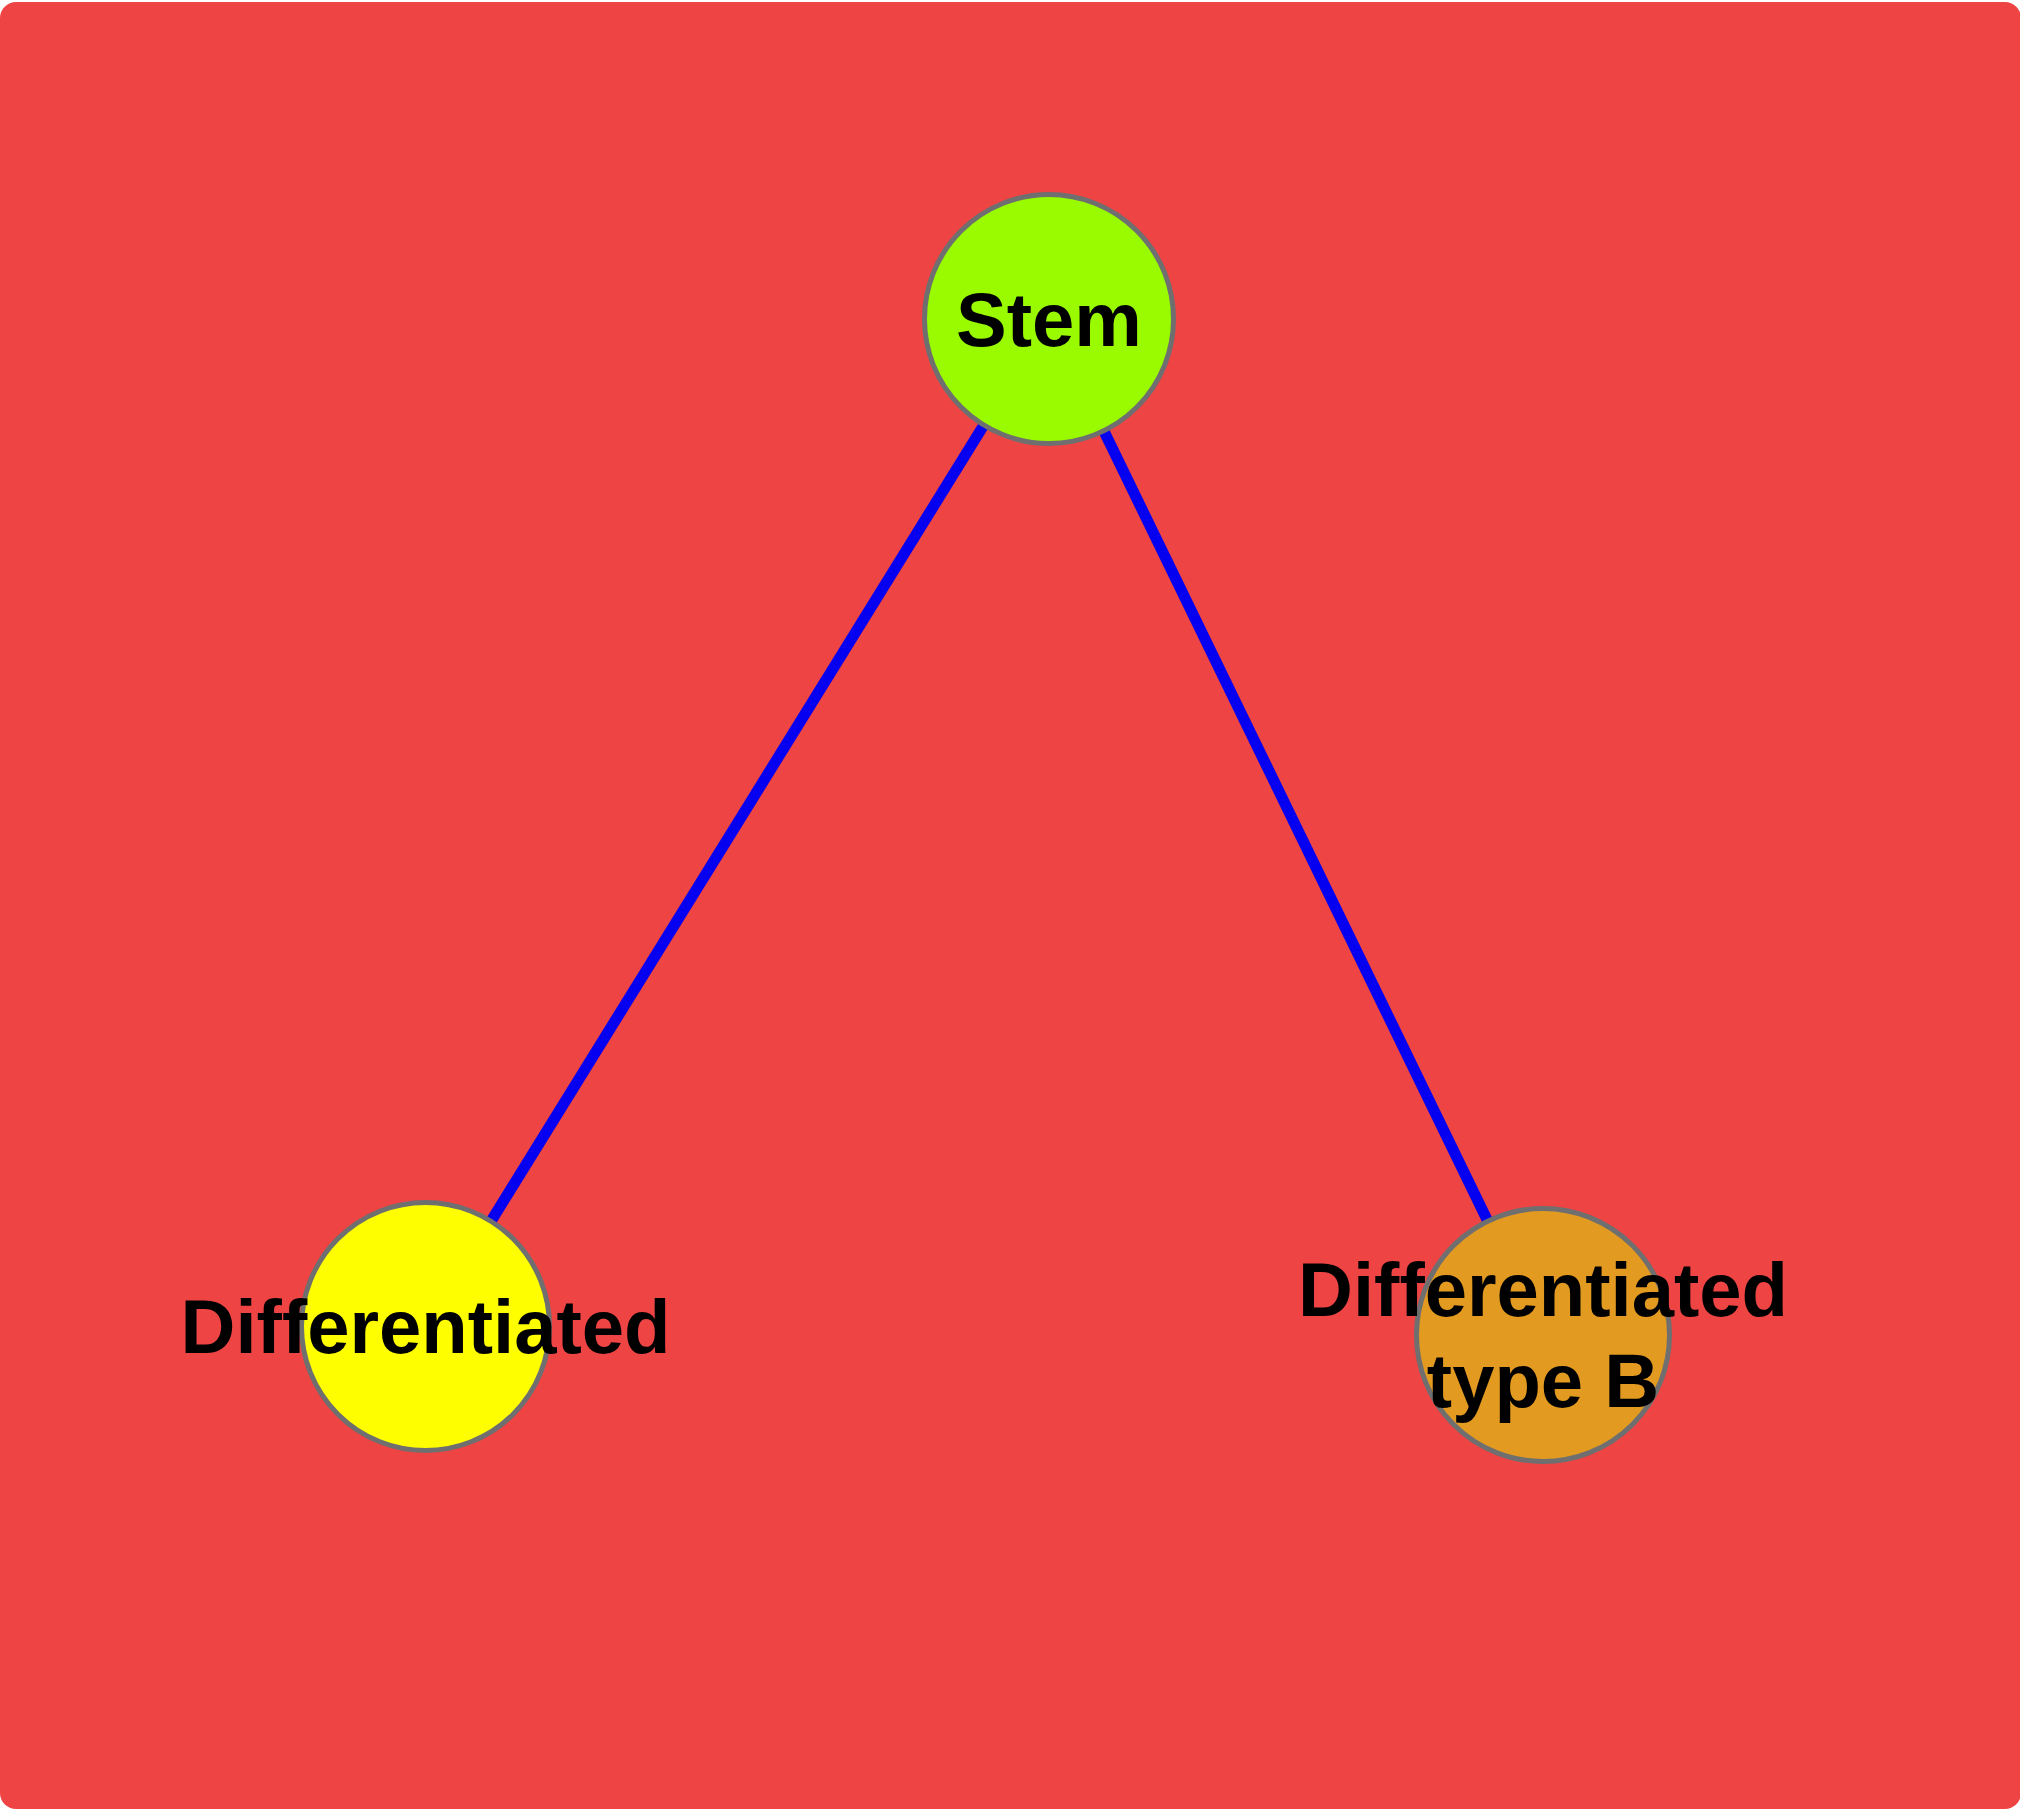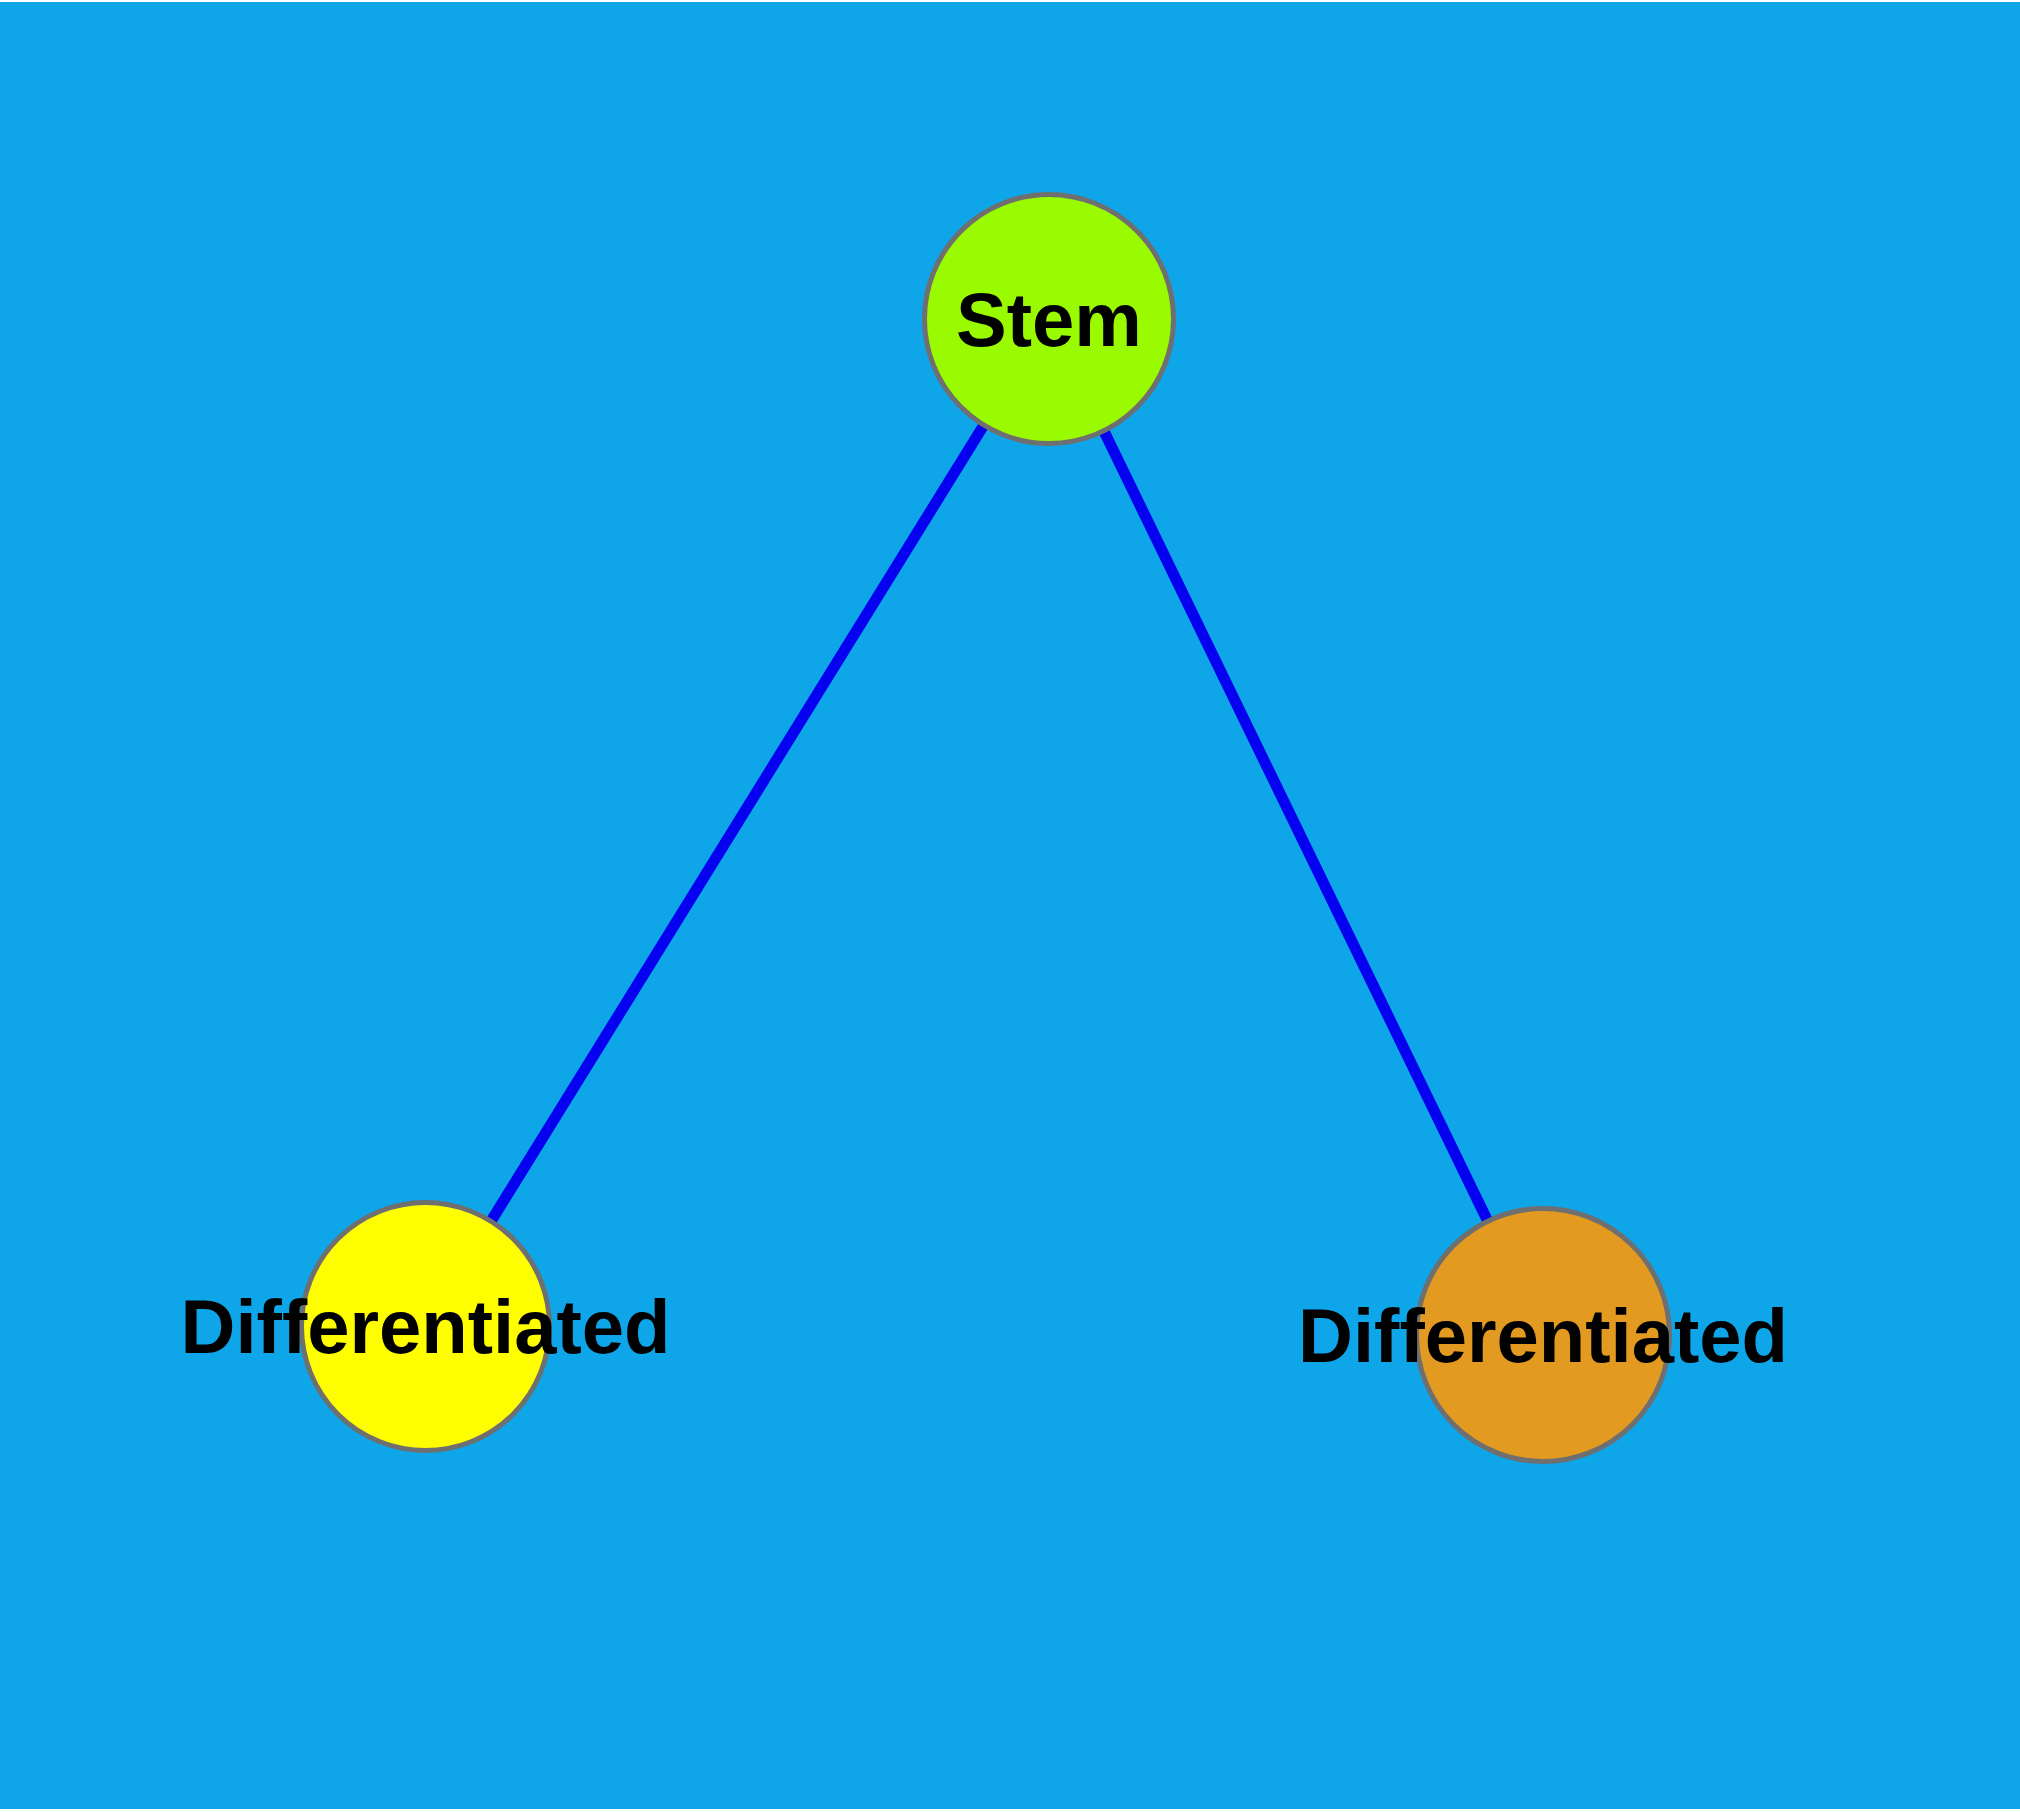--- a/index.html
+++ b/index.html
@@ -40,21 +40,21 @@
     font-family: "Liberation Sans", "DejaVu Sans", sans-serif;
     font-weight: bold;
     font-size: 76px;
     line-height: 91px;
     white-space: nowrap;
   }
 </style>
 </head>
 <body style="background: rgb(255, 255, 255);">
 
-<div id="canvas" style="background: #0ea5e9;">
+<div id="canvas" style="background: #ef4444; border-radius: 16px;">
 
   <svg id="edge-layer" viewBox="0 0 2384 2132" width="2021" height="1807">
     <line id="edge0" x1="1238" y1="374" x2="502" y2="1563" stroke="#0500f0" stroke-width="13"></line>
     <line id="edge1" x1="1238" y1="374" x2="1820" y2="1572" stroke="#0500f0" stroke-width="13"></line>
   </svg>
 
   <div class="node" id="node0" style="left: 922px; top: 190px; width: 254px; height: 254px; background: rgb(154, 251, 0); border-color: rgb(111, 111, 111); border-width: 5.1px;">
     <div class="node-label" style="color: rgb(0, 0, 0);">
       <div class="label-line">Stem</div>
     </div>
@@ -62,17 +62,18 @@
 
   <div class="node" id="node1" style="left: 299px; top: 1198px; width: 253px; height: 253px; background: rgb(254, 254, 0); border-color: rgb(111, 111, 111); border-width: 5.1px;">
     <div class="node-label" style="color: rgb(0, 0, 0);">
       <div class="label-line">Differentiated</div>
     </div>
   </div>
 
   <div class="node" id="node2" style="left: 1414px; top: 1204px; width: 258px; height: 258px; background: rgb(227, 154, 32); border-color: rgb(111, 111, 111); border-width: 5.1px;">
     <div class="node-label" style="color: rgb(0, 0, 0);">
       <div class="label-line">Differentiated</div>
+      <div class="label-line">type B</div>
     </div>
   </div>
 
 </div>
 
 
 </body></html>

